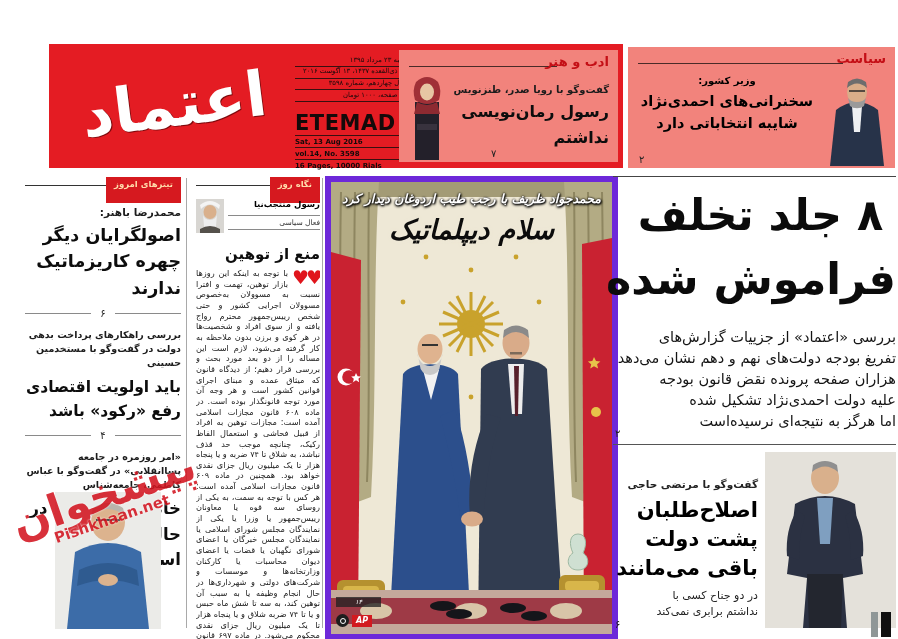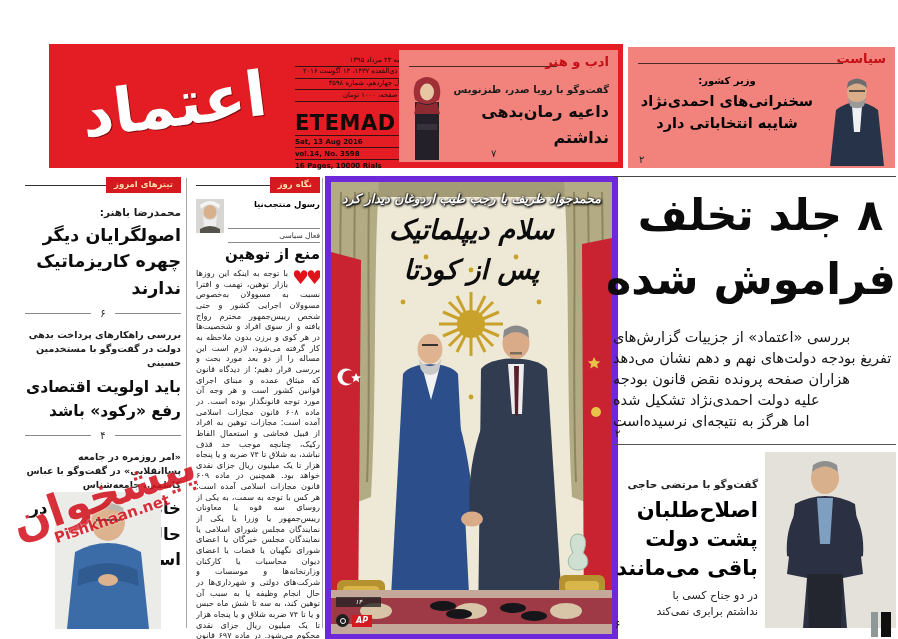--- a/index.html
+++ b/index.html
@@ -23,31 +23,31 @@
   .panel{position:absolute;background:#f2837c;}
   .panel .sec-label{position:absolute;top:4px;right:9px;color:#c40f16;font-size:13px;
            font-weight:bold;z-index:2;}
   .panel .sec-rule{position:absolute;top:16px;left:10px;height:1px;background:#4a2b28;}
   .pagenum{font-size:10px;color:#222;}
 
   
   .col-head{position:relative;height:17px;}
   .col-head .line{position:absolute;left:0;right:0;top:8px;height:1px;background:#333;}
   .col-head .label{position:absolute;right:0;top:0;background:#d6191f;color:#ffdcab;
-        font-size:8.5px;font-weight:bold;padding:2px 8px 4px;}
+        font-size:8.5px;font-weight:bold;padding:2px 8px 14px;}
 
   .kicker{direction:rtl;text-align:right;font-weight:bold;color:#1c1c1c;}
   .headline{direction:rtl;text-align:right;font-weight:900;color:#0d0d0d;}
   .sep{display:flex;align-items:center;margin:7px 0 9px;}
   .sep .l{flex:1;height:1px;background:#8a8a8a;}
   .sep .n{padding:0 9px;font-size:10px;color:#222;}
 
   
   .author-name{direction:rtl;text-align:right;font-size:8.5px;font-weight:bold;
-        border-bottom:1px solid #8a8a8a;padding-bottom:19px;margin-left:32px;}
+        border-bottom:1px solid #8a8a8a;padding-bottom:6px;margin-left:32px;}
   .author-role{direction:rtl;text-align:right;font-size:7.5px;color:#333;
         border-bottom:1px solid #8a8a8a;padding:2px 0;margin-left:32px;}
   .op-body{direction:rtl;text-align:justify;font-size:8.2px;line-height:1.3;
         color:#1b1b1b;height:376px;overflow:hidden;margin-top:5px;}
   .hearts{float:right;font-size:19px;line-height:.9;color:#e0151c;letter-spacing:-3px;
         margin:1px 0 2px 4px;}
 
   
   .photo-wrap{position:absolute;left:325px;top:176px;width:281px;height:452px;
         border:6px solid #6d28d9;background:#8b5cf6;font-style:italic;}
@@ -60,21 +60,21 @@
         font-size:6.5px;padding:1px 19px;}
   .credit-row{position:absolute;left:5px;bottom:7px;display:flex;align-items:center;gap:3px;}
   .cam{width:13px;height:13px;background:#1e1e1e;border-radius:50%;position:relative;}
   .cam::after{content:'';position:absolute;left:3.5px;top:3.5px;width:4px;height:4px;
         border:1px solid #fff;border-radius:50%;}
   .ap-box{background:#d21a20;color:#fff;font-size:8px;font-weight:bold;padding:1.5px 4px;}
 
   
   .lead-title{direction:rtl;text-align:center;font-weight:900;color:#0b0b0b;
         font-size:43px;line-height:64px;white-space:nowrap;margin-left:12px;}
-  .lede-line{direction:rtl;text-align:left;font-size:14.5px;line-height:21px;
+  .lede-line{direction:rtl;text-align:right;font-size:14.5px;line-height:21px;
         color:#141414;white-space:nowrap;}
 
   
   .wm{position:absolute;left:0px;top:468px;width:210px;transform:rotate(-19deg);
       color:#d31520;opacity:.88;z-index:6;text-align:center;}
   .wm .fa{font-size:44px;font-weight:900;text-shadow:0 0 2px #fff;}
   .wm .en{font-size:15px;font-weight:bold;margin-top:-8px;text-shadow:0 0 2px #fff;}
 
   .vline{position:absolute;width:1px;background:#a9a9a9;}
   .hline{position:absolute;height:1px;background:#555;}
@@ -106,21 +106,21 @@
       <div class="sec-rule" style="width:148px;"></div>
       <svg class="abs" style="left:4px;top:22px;" width="46" height="88" viewBox="0 0 46 88">
         <rect width="46" height="88" fill="#f2837c"></rect>
         <rect x="12" y="30" width="24" height="58" fill="#23202a"></rect>
         <path d="M13 10 q11 -10 22 0 q4 8 1 18 q-12 8 -24 0 q-3 -10 1 -18" fill="#a03037"></path>
         <ellipse cx="24" cy="20" rx="7" ry="8.5" fill="#e7c6a4"></ellipse>
         <path d="M14 30 q10 6 20 0 l3 12 h-26 Z" fill="#8d2a31"></path>
         <rect x="14" y="52" width="20" height="6" fill="#38323e"></rect>
       </svg>
       <div class="kicker abs nowrap" style="right:9px;top:34px;font-size:10px;">گفت‌وگو با رویا صدر، طنزنویس</div>
-      <div class="headline abs nowrap" style="right:9px;top:52px;font-size:16px;">داعیه رمان‌بدهی</div>
+      <div class="headline abs nowrap" style="right:9px;top:52px;font-size:16px;">رسول رمان‌نویسی</div>
       <div class="headline abs nowrap" style="right:9px;top:78px;font-size:16px;">نداشتم</div>
       <div class="pagenum abs" style="left:92px;bottom:3px;">۷</div>
     </div>
   </div>
 
   <div class="panel" style="left:628px;top:47px;width:267px;height:121px;">
     <div class="sec-label">سیاست</div>
     <div class="sec-rule" style="width:205px;"></div>
     <svg class="abs" style="right:7px;top:21px;" width="62" height="98" viewBox="0 0 62 98">
       <rect width="62" height="98" fill="#f2837c"></rect>
@@ -270,21 +270,20 @@
       <ellipse cx="45" cy="429" rx="16" ry="8" fill="#d8c5a8"></ellipse>
       <ellipse cx="140" cy="429" rx="16" ry="8" fill="#d8c5a8"></ellipse>
       <ellipse cx="235" cy="429" rx="16" ry="8" fill="#d8c5a8"></ellipse>
       <ellipse cx="112" cy="424" rx="13" ry="5" fill="#15151a"></ellipse>
       <ellipse cx="128" cy="432" rx="13" ry="5" fill="#15151a"></ellipse>
       <ellipse cx="182" cy="426" rx="13" ry="5" fill="#15151a"></ellipse>
       <ellipse cx="203" cy="434" rx="13" ry="5" fill="#15151a"></ellipse>
     </svg>
     <div class="ph-kicker rtl nowrap">محمدجواد ظریف با رجب طیب اردوغان دیدار کرد</div>
     <div class="ph-title rtl nowrap" style="top:32px;">سلام دیپلماتیک</div>
-    <div class="ph-title rtl nowrap" style="top:72px;">پس از کودتا</div>
     <div class="ph-ref">۱۴</div>
     <div class="credit-row">
       <div class="cam"></div>
       <div class="ap-box">AP</div>
     </div>
   </div>
 
   <div class="abs" style="left:613px;top:176px;width:283px;">
     <div style="height:1px;background:#444;"></div>
     <div class="lead-title" style="margin-top:6px;">۸ جلد تخلف</div>

